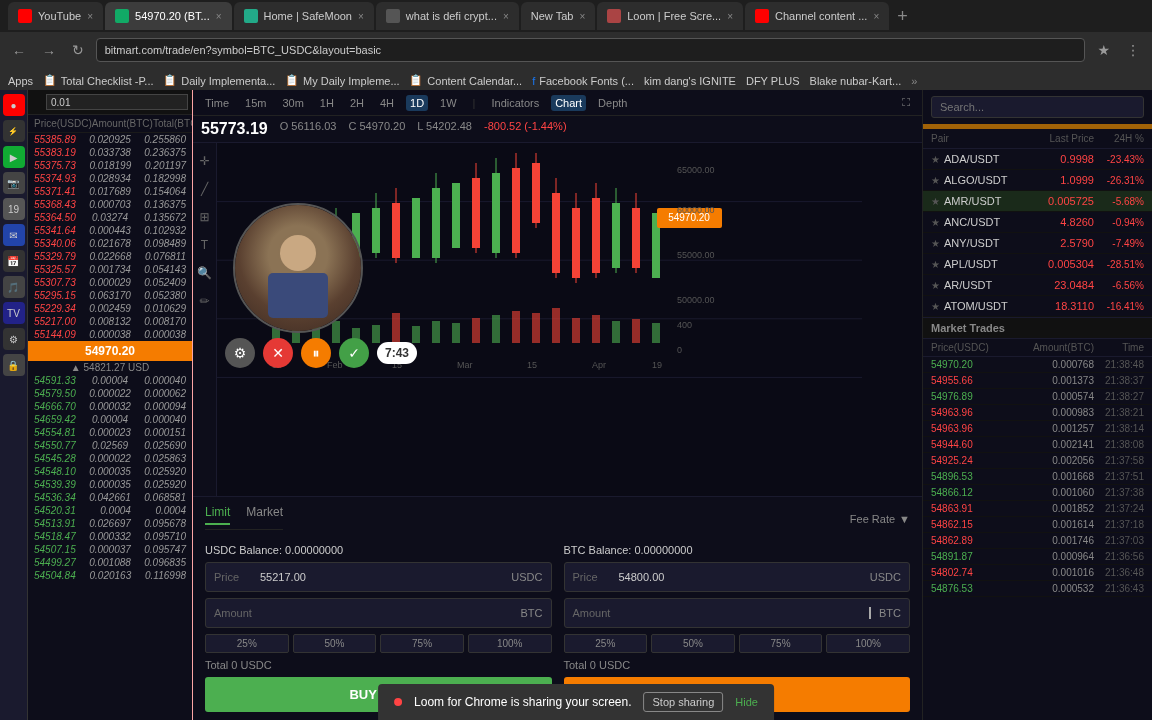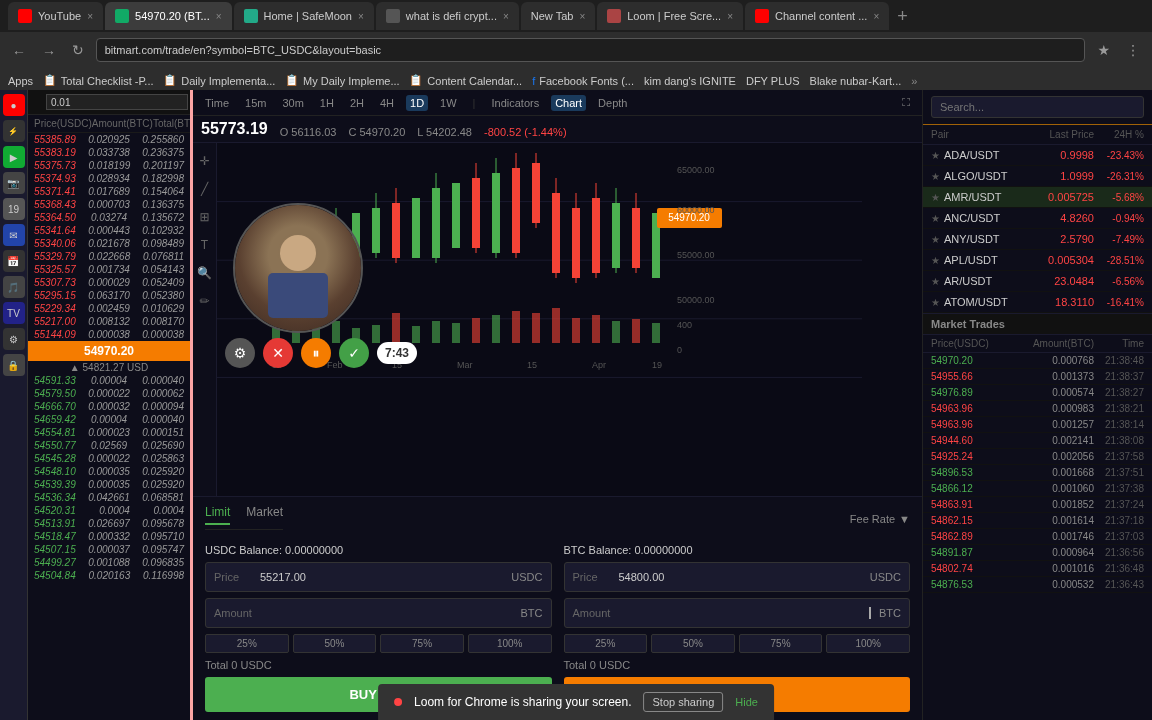--- a/index.html
+++ b/index.html
@@ -126,21 +126,21 @@
       align-items: center;
       justify-content: center;
       font-size: 10px;
       cursor: pointer;
     }
 
     
     .order-book-panel {
       width: 165px;
       background: #0d0d1a;
-      border-right: 3px solid #fca5a5;
+      border-right: 1px solid #fca5a5;
       overflow: hidden;
     }
     .ob-header {
       display: flex;
       padding: 4px 6px;
       gap: 4px;
       background: #111;
       border-bottom: 1px solid #222;
     }
     .ob-btn {
@@ -223,21 +223,21 @@
       color: #fff;
       background: #1a3a5c;
       border-radius: 3px;
     }
     .chart-toolbar .divider {
       color: #333;
       cursor: default;
     }
     .chart-price-bar {
       display: flex;
-      align-items: flex-end;
+      align-items: flex-start;
       gap: 12px;
       padding: 4px 8px;
       background: #0d0d1a;
       border-bottom: 1px solid #1a1a2e;
       font-size: 11px;
     }
     .chart-price-bar .main-price {
       font-size: 16px;
       color: #fff;
       font-weight: bold;
@@ -469,21 +469,21 @@
     
     .pairs-panel {
       width: 230px;
       background: #0d0d1a;
       border-left: 1px solid #222;
       display: flex;
       flex-direction: column;
     }
     .pairs-search {
       padding: 6px 8px;
-      border-bottom: 1px solid #a16207;
+      border-bottom: 5px solid #a16207;
     }
     .search-input {
       width: 100%;
       background: #1a1a2e;
       border: 1px solid #333;
       color: #ccc;
       padding: 4px 8px;
       font-size: 11px;
       border-radius: 3px;
       outline: none;

